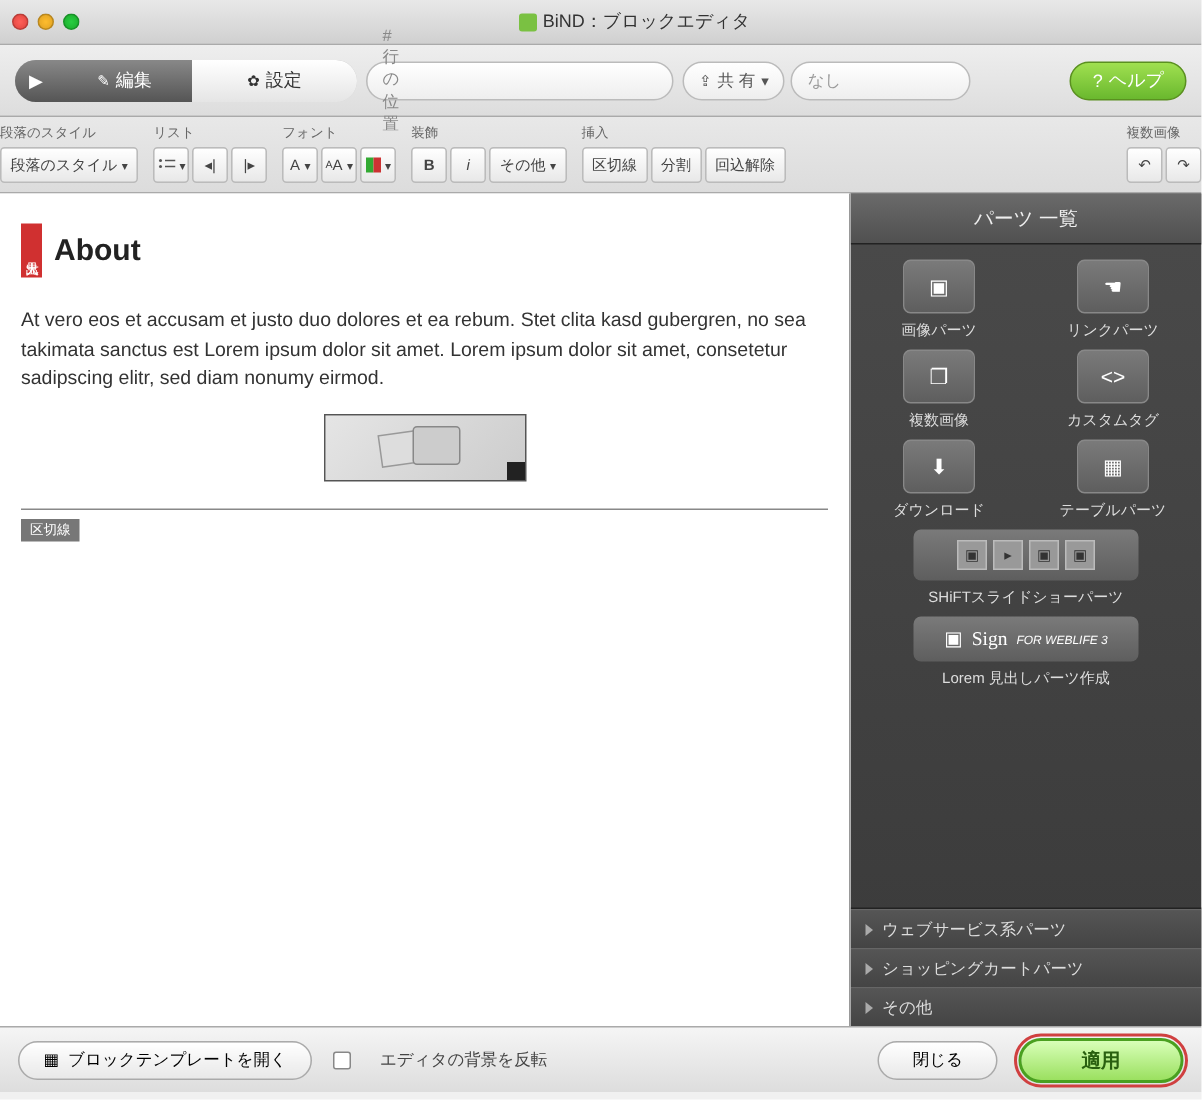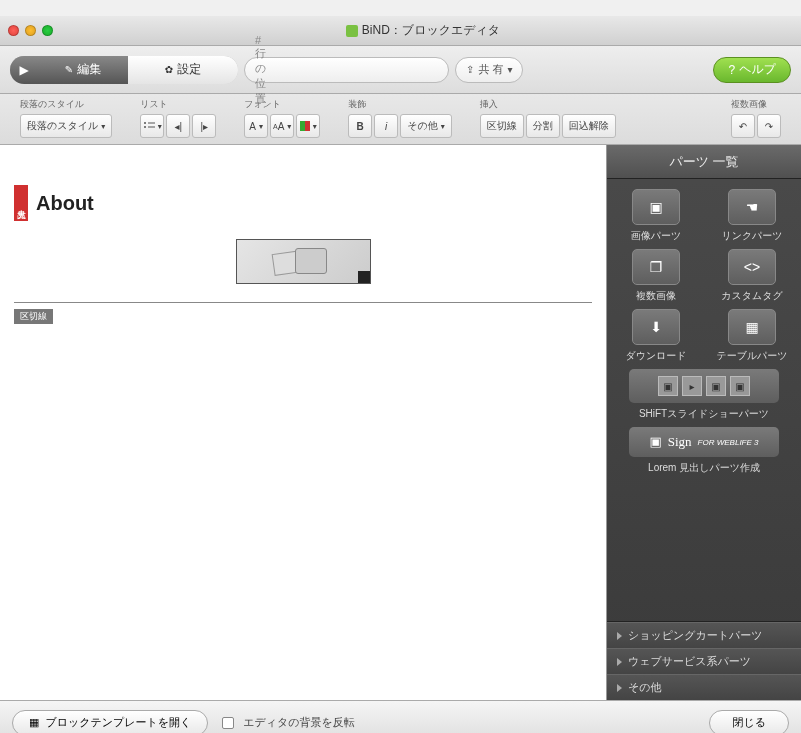--- a/index.html
+++ b/index.html
@@ -1,19 +1,19 @@
 <!DOCTYPE html>
 <html><head>
 <meta charset="utf-8">
 <style>
 * { margin: 0; padding: 0; box-sizing: border-box; }
 body { font-family: "Hiragino Kaku Gothic Pro", Meiryo, sans-serif; font-size: 11px; background: #f0f0f0; width: 801px; height: 733px; overflow: hidden; }
 
 
-.titlebar { height: 30px; background: linear-gradient(#e8e8e8,#d0d0d0); display: flex; align-items: center; padding: 12px 8px; border-bottom: 1px solid #aaa; margin-top: 16px; }
+.titlebar { height: 30px; background: linear-gradient(#e8e8e8,#d0d0d0); display: flex; align-items: center; padding: 12px 8px; border-bottom: 1px solid #aaa; }
 .traffic { display: flex; gap: 6px; }
 .tl { width: 11px; height: 11px; border-radius: 50%; border: 1px solid rgba(0,0,0,.2); }
 .tl.close { background: radial-gradient(#ff6059,#e0443e); }
 .tl.min { background: radial-gradient(#ffbd2e,#dea123); }
 .tl.max { background: radial-gradient(#29ce42,#1aad2b); }
 .title { flex: 1; text-align: center; color: #333; font-size: 12px; display: flex; justify-content: center; align-items: center; gap: 4px;}
 .title-icon{width:12px;height:12px;background:#7ac142;display:inline-block;border-radius:2px;}
 
 
 .toolbar1 { height: 48px; background: linear-gradient(#eee,#ddd); border-bottom: 1px solid #aaa; display: flex; align-items: center; padding: 0 10px; gap: 6px; }
@@ -25,65 +25,65 @@
 .anchor { height: 26px; background: linear-gradient(#fff,#eee); border: 1px solid #bbb; border-radius: 13px; display: flex; align-items: center; padding: 0 10px; width: 205px; gap:6px;}
 .anchor-label { color: #888; font-size: 11px; }
 .anchor-input { border:none; background:transparent; flex:1; outline:none; height:100%;}
 .share-wrap{display:flex;gap:4px;}
 .share-btn { height: 26px; background: linear-gradient(#fff,#eee); border: 1px solid #bbb; border-radius: 13px; display: flex; align-items: center; padding: 0 10px; gap:4px; color:#555; font-size:11px;}
 .share-sel{height:26px;background:linear-gradient(#fff,#eee);border:1px solid #bbb;border-radius:13px;padding:0 10px;color:#999;font-size:11px;display:flex;align-items:center;width:120px;}
 .spacer { flex: 1; }
 .help-btn { height: 26px; background: linear-gradient(#a0e050,#6ab82e); border: 1px solid #5a9020; border-radius: 13px; color: #fff; padding: 0 14px; display: flex; align-items: center; gap:4px; font-size:12px;}
 
 
-.toolbar2 { background: linear-gradient(#e8e8e8,#dcdcdc); border-bottom: 1px solid #aaa; padding: 4px 20px 6px; display: flex; gap: 28px; }
+.toolbar2 { background: linear-gradient(#e8e8e8,#dcdcdc); border-bottom: 1px solid #aaa; padding: 4px 0 6px; display: flex; gap: 10px; }
 .group { display: flex; flex-direction: column; gap: 3px; }
 .group-label { font-size: 9px; color: #666; }
 .group-row { display: flex; gap: 2px; }
 .tb-btn { height: 24px; min-width: 24px; background: linear-gradient(#fff,#e8e8e8); border: 1px solid #bbb; border-radius: 3px; display: flex; align-items: center; justify-content: center; font-size: 10px; color:#444; cursor:pointer;}
 .tb-btn.wide { padding: 0 6px; }
 .tb-dd::after { content:"▾"; font-size:8px; margin-left:3px;}
 
 
 .main { display: flex; height: 555px; }
 .editor { flex: 1; background: #fff; padding: 20px 14px; overflow: auto; position:relative; border-right:1px solid #999;}
-.heading { display: flex; align-items: center; gap: 8px; margin-bottom: 18px; margin-top: 20px; }
+.heading { display: flex; align-items: center; gap: 8px; margin-bottom: 18px; }
 .heading-badge { width: 14px; height: 36px; background: #d03030; color: #fff; writing-mode: vertical-rl; font-size: 9px; display: flex; align-items: center; justify-content: center; }
 .heading-text { font-size: 20px; font-weight: bold; color:#222;}
 .body-text { font-size: 13px; line-height: 1.5; color: #333; margin-bottom: 14px; }
 .img-wrap{display:flex;justify-content:center;margin-bottom:18px;}
 .img-placeholder { width: 135px; height: 45px; border: 1px solid #555; background: linear-gradient(135deg,#e5e5e5,#ccc); position: relative; display:flex;align-items:center;justify-content:center;}
 .img-placeholder::after{content:"";position:absolute;right:0;bottom:0;width:12px;height:12px;background:#222;}
 .camera-icon{width:60px;height:36px;position:relative;}
 .camera-icon::before{content:"";position:absolute;left:0;top:8px;width:28px;height:20px;background:#ddd;border:1px solid #999;transform:rotate(-8deg);}
 .camera-icon::after{content:"";position:absolute;right:6px;top:4px;width:30px;height:24px;background:#ccc;border:1px solid #888;border-radius:3px;}
 .hr-line{border-top:1px solid #888;margin-bottom:6px;}
 .hr-label{display:inline-block;background:#777;color:#fff;font-size:9px;padding:1px 6px;}
 
 
-.panel { width: 194px; background: linear-gradient(#4a4a4a,#3a3a3a); color: #ccc; display:flex;flex-direction:column;}
+.panel { width: 234px; background: linear-gradient(#4a4a4a,#3a3a3a); color: #ccc; display:flex;flex-direction:column;}
 .panel-head { height: 34px; background: linear-gradient(#6a6a6a,#505050); display: flex; align-items: center; justify-content: center; font-size: 13px; color: #eee; border-bottom:1px solid #222;}
 .panel-body{flex:1;padding:10px 6px;overflow:auto;}
 .parts-grid { display: grid; grid-template-columns: 1fr 1fr; gap: 6px 10px; }
 .part { display: flex; flex-direction: column; align-items: center; gap: 4px; cursor:pointer;}
 .part-ico { width: 48px; height: 36px; background: linear-gradient(#7a7a7a,#5e5e5e); border: 1px solid #888; border-radius: 5px; display: flex; align-items: center; justify-content: center; color: #fff; font-size:14px;}
 .part-lbl { font-size: 10px; color: #ddd; text-align:left;}
 .wide-part { grid-column: 1/3; }
 .wide-ico { width: 150px; height: 34px; background: linear-gradient(#7a7a7a,#5e5e5e); border-radius: 5px; display:flex;align-items:center;justify-content:center;gap:4px;}
 .mini-sq{width:20px;height:20px;background:#999;border:1px solid #bbb;font-size:10px;display:flex;align-items:center;justify-content:center;color:#333;}
 .sign-ico{width:150px;height:30px;background:linear-gradient(#7a7a7a,#5e5e5e);border-radius:5px;display:flex;align-items:center;justify-content:center;color:#fff;font-family:cursive;font-size:13px;gap:6px;}
 .sign-sub{font-size:8px;font-family:sans-serif;font-style:italic;}
 .panel-foot{border-top:1px solid #222;}
 .accordion { height: 26px; background: linear-gradient(#555,#444); border-top: 1px solid #666; display: flex; align-items: center; padding: 0 10px; gap: 6px; font-size: 11px; color: #ddd; cursor:pointer;}
 .acc-arrow{width:0;height:0;border-left:5px solid #aaa;border-top:4px solid transparent;border-bottom:4px solid transparent;}
 
 
 .bottombar { height: 44px; background: linear-gradient(#f5f5f5,#ddd); border-top: 1px solid #aaa; display: flex; align-items: center; padding: 0 12px; gap: 14px; }
 .tmpl-btn { height: 26px; background: linear-gradient(#fff,#e8e8e8); border: 1px solid #aaa; border-radius: 13px; padding: 0 16px; display: flex; align-items: center; gap: 6px; font-size: 11px; cursor:pointer;}
-.chk { display: flex; align-items: center; gap: 9px; font-size: 11px; color: #444; }
+.chk { display: flex; align-items: center; gap: 19px; font-size: 11px; color: #444; }
 .chkbox{width:12px;height:12px;border:1px solid #888;background:#fff;border-radius:2px;}
 .close-btn { height: 26px; background: linear-gradient(#fff,#e8e8e8); border: 1px solid #aaa; border-radius: 13px; padding: 0 22px; font-size: 11px; cursor:pointer;display:flex;align-items:center;}
 .apply-btn { height: 30px; background: linear-gradient(#d8ffb8,#9be060); border: 2px solid #4aa020; border-radius: 15px; padding: 0 40px; font-size: 13px; font-weight: bold; color: #2a6010; cursor:pointer; outline:2px solid #d04040; outline-offset:1px;display:flex;align-items:center;}
 
 .icon-sm{font-size:10px;}
 svg{display:block;}
 </style>
 </head>
 <body>
 
@@ -113,20 +113,23 @@
   </div>
   <div class="anchor">
     <span class="anchor-label">#行の位置</span>
     <input class="anchor-input" style="">
   </div>
   <div class="share-wrap">
     <div class="share-btn">
         <span class="icon-sm">⇪</span>
         <span>共 有</span>
         <span class="icon-sm">▾</span>
+      </div>
+    <div class="share-sel">
+        <span>なし</span>
       </div>
   </div>
   <div class="spacer"></div>
   <div class="help-btn">
       <span>?</span>
       <span>ヘルプ</span>
     </div>
 </div>
 
 <div class="toolbar2">
@@ -203,20 +206,21 @@
     </div>
   </div>
 </div>
 
 <div class="main">
   <div class="editor">
     <div class="heading">
       <div class="heading-badge">大見出</div>
       <div class="heading-text">About</div>
     </div>
+    <div class="body-text">At vero eos et accusam et justo duo dolores et ea rebum. Stet clita kasd gubergren, no sea takimata sanctus est Lorem ipsum dolor sit amet. Lorem ipsum dolor sit amet, consetetur sadipscing elitr, sed diam nonumy eirmod.</div>
     <div class="img-wrap">
       <div class="img-placeholder">
         <div class="camera-icon"></div>
       </div>
     </div>
     <div class="hr-line"></div>
     <span class="hr-label">区切線</span>
   </div>
 
   <div class="panel">
@@ -274,25 +278,25 @@
               <span>Sign</span>
               <span class="sign-sub">FOR WEBLIFE 3</span>
             </div>
           <div class="part-lbl">Lorem 見出しパーツ作成</div>
         </div>
       </div>
     </div>
     <div class="panel-foot">
       <div class="accordion">
           <div class="acc-arrow"></div>
-          <span>ショッピングカートパーツ</span>
+          <span>ウェブサービス系パーツ</span>
         </div>
       <div class="accordion">
           <div class="acc-arrow"></div>
-          <span>ウェブサービス系パーツ</span>
+          <span>ショッピングカートパーツ</span>
         </div>
       <div class="accordion">
           <div class="acc-arrow"></div>
           <span>その他</span>
         </div>
     </div>
   </div>
 </div>
 
 <div class="bottombar">
@@ -301,13 +305,16 @@
       <span>ブロックテンプレートを開く</span>
     </div>
   <label class="chk">
       <span class="chkbox"></span>
       <span>エディタの背景を反転</span>
     </label>
   <div class="spacer"></div>
   <div class="close-btn">
       <span>閉じる</span>
     </div>
+  <div class="apply-btn">
+      <span>適用</span>
+    </div>
 </div>
 
 </body></html>

